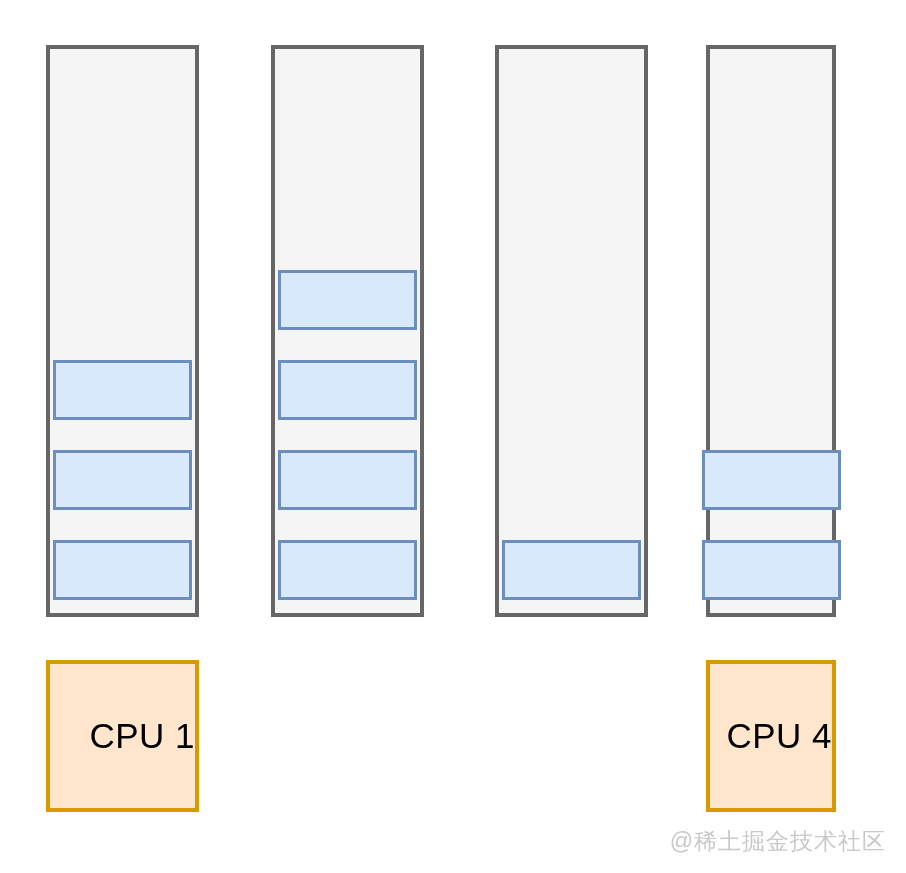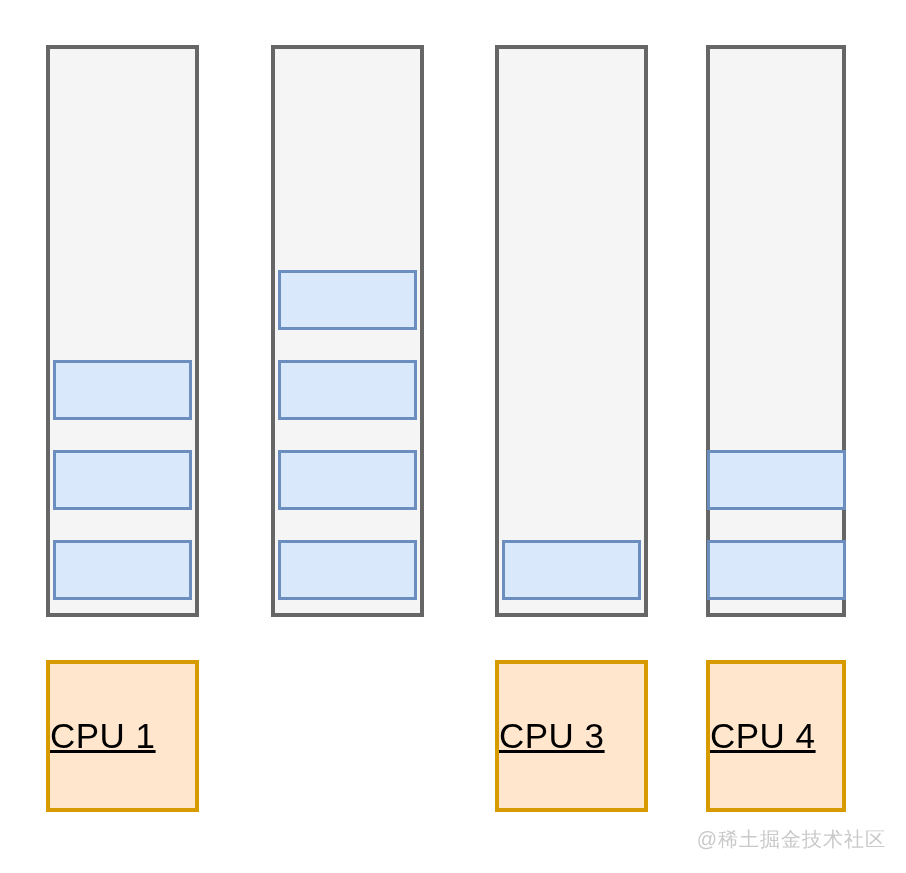--- a/index.html
+++ b/index.html
@@ -49,38 +49,37 @@
   }
   .cpu {
     position: absolute;
     top: 660px;
     height: 152px;
     width: 153px;
     background: var(--cpu-fill);
     border: 4px solid var(--cpu-border);
     display: flex;
     align-items: center;
-    justify-content: flex-start;
-    text-decoration: underline;
+    justify-content: flex-end;
   }
   .cpu span {
     font-size: 35px;
     color: var(--cpu-text);
     letter-spacing: 0.5px;
     white-space: nowrap;
   }
   .q1 { left: 46px; }
   .q2 { left: 271px; }
   .q3 { left: 495px; }
-  .q4 { left: 706px; width: 140px; }
+  .q4 { left: 706px; width: 130px; }
   .watermark {
     position: absolute;
     top: 826px;
     right: 20px;
-    font-size: 20px;
+    font-size: 23px;
     color: var(--watermark-color);
     letter-spacing: 1px;
     margin-left: 8px;
   }
 </style>
 </head>
 <body>
 
 <div class="canvas">
 
@@ -99,22 +98,19 @@
       <div class="task"></div>
     </div>
   <div class="queue q4">
       <div class="task"></div>
       <div class="task"></div>
     </div>
 
   <div class="cpu q1">
     <span>CPU 1</span>
   </div>
-  <div class="cpu q3">
-    <span>CPU 3</span>
-  </div>
   <div class="cpu q4">
     <span>CPU 4</span>
   </div>
 
   <div class="watermark">@稀土掘金技术社区</div>
 
 </div>
 
 </body></html>

